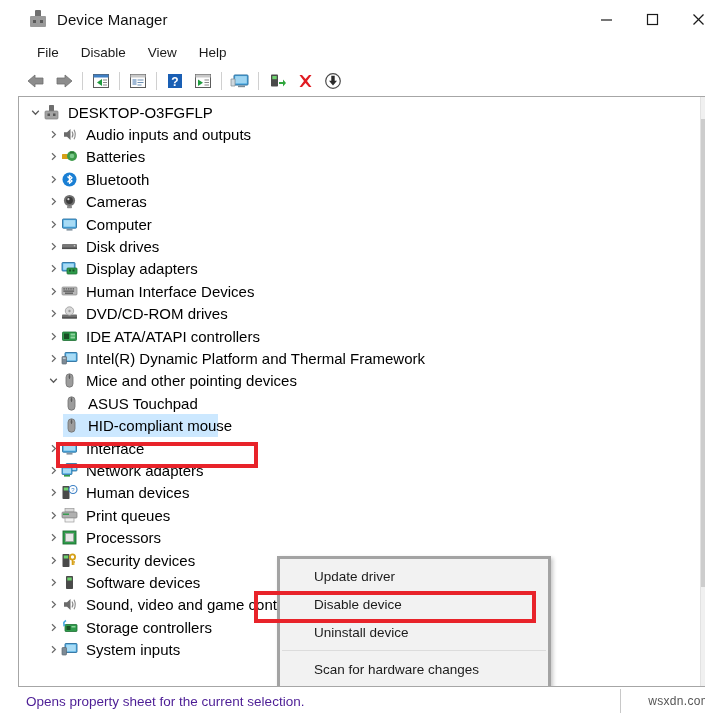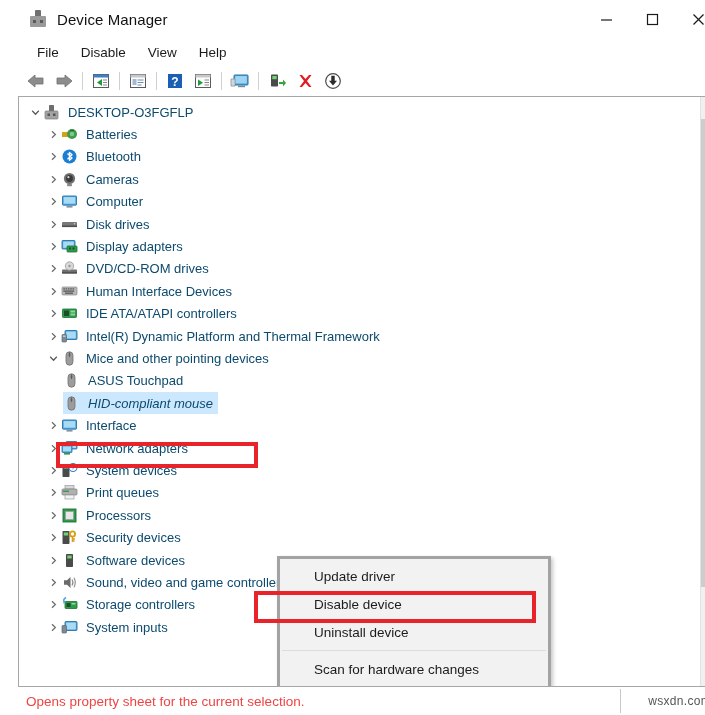--- a/index.html
+++ b/index.html
@@ -161,35 +161,35 @@
   }
   .chev svg { display: block; }
   .ico {
     width: 18px; height: 17px;
     flex: 0 0 18px;
     margin-right: 7px;
     position: relative;
   }
   .ico svg { display: block; }
   .lbl {
-    font-size: 13px;
-    color: #0c4a6e;
+    font-size: 15px;
+    color: #000000;
     line-height: 1;
   }
   .row.selected .sel-bg {
     position: absolute;
     left: 0;
     top: 0;
     height: 22.4px;
     background: #cce8ff;
     z-index: 0;
   }
   .row.selected .chev,
   .row.selected .ico,
-  .row.selected .lbl { position: relative; z-index: 1; font-style: italic; }
+  .row.selected .lbl { position: relative; z-index: 1; }
 
   
   .lvl0 { padding-left: 8px; }
   .lvl1 { padding-left: 26px; }
   .lvl2 { padding-left: 44px; }
 
   
   .scrollbar {
     position: absolute;
     right: 0; top: 0;
@@ -224,21 +224,21 @@
     flex: 0 0 28px;
     display: flex;
     align-items: center;
     border-top: 1px solid #a6a6a6;
     margin: 0 2px;
     background: #ffffff;
     position: relative;
   }
   .status-text {
     font-size: 13.5px;
-    color: #ef4444;
+    color: #4c1d95;
     padding-left: 8px;
   }
   .status-sep {
     position: absolute;
     right: 98px;
     top: 2px; bottom: 2px;
     width: 1px;
     background: #c8c8c8;
   }
   .watermark {
@@ -431,20 +431,35 @@
           <svg width="17" height="17" viewBox="0 0 17 17">
             <rect x="6" y="1" width="5" height="6" rx="0.6" fill="#6e6e6e"></rect>
             <rect x="2" y="7" width="13" height="8" rx="1" fill="#a3a3a3" stroke="#7d7d7d" stroke-width="0.7"></rect>
             <rect x="4.5" y="9.5" width="2.5" height="2.5" fill="#555"></rect>
             <rect x="10" y="9.5" width="2.5" height="2.5" fill="#555"></rect>
           </svg>
         </div>
         <div class="lbl">DESKTOP-O3FGFLP</div>
       </div>
 
+      <div class="row lvl1">
+        <div class="chev">
+          <svg width="9" height="9" viewBox="0 0 9 9">
+              <path d="M3 1.2 L6.4 4.5 L3 7.8" fill="none" stroke="#6b6b6b" stroke-width="1.2"></path>
+            </svg>
+        </div>
+        <div class="ico">
+          <svg width="17" height="17" viewBox="0 0 17 17">
+            <path d="M3 6.2 L6 6.2 L9.5 3 L9.5 14 L6 10.8 L3 10.8 Z" fill="#6b6b6b"></path>
+            <path d="M11 5.5 Q13 8.5 11 11.5" fill="none" stroke="#8a8a8a" stroke-width="1.1"></path>
+            <path d="M13 3.8 Q15.6 8.5 13 13.2" fill="none" stroke="#8a8a8a" stroke-width="1.1"></path>
+          </svg>
+        </div>
+        <div class="lbl">Audio inputs and outputs</div>
+      </div>
 
       <div class="row lvl1">
         <div class="chev">
           <svg width="9" height="9" viewBox="0 0 9 9">
               <path d="M3 1.2 L6.4 4.5 L3 7.8" fill="none" stroke="#6b6b6b" stroke-width="1.2"></path>
             </svg>
         </div>
         <div class="ico">
           <svg width="17" height="17" viewBox="0 0 17 17">
             <rect x="1" y="6" width="6" height="5" rx="0.6" fill="#d6a017"></rect>
@@ -529,37 +544,20 @@
         <div class="ico">
           <svg width="17" height="17" viewBox="0 0 17 17">
             <rect x="1" y="2.5" width="13" height="8.5" rx="0.8" fill="#4aa8e0" stroke="#2d6f9e" stroke-width="0.9"></rect>
             <rect x="2.2" y="3.6" width="10.6" height="6.2" fill="#a8dbf5"></rect>
             <rect x="6" y="8" width="10" height="6" rx="0.8" fill="#2e9b4a" stroke="#1d6f33" stroke-width="0.8"></rect>
             <rect x="8" y="9.5" width="2" height="2" fill="#1a4f26"></rect>
             <rect x="11.5" y="9.5" width="2" height="2" fill="#1a4f26"></rect>
           </svg>
         </div>
         <div class="lbl">Display adapters</div>
-      </div>
-
-      <div class="row lvl1">
-        <div class="chev">
-          <svg width="9" height="9" viewBox="0 0 9 9">
-              <path d="M3 1.2 L6.4 4.5 L3 7.8" fill="none" stroke="#6b6b6b" stroke-width="1.2"></path>
-            </svg>
-        </div>
-        <div class="ico">
-          <svg width="17" height="17" viewBox="0 0 17 17">
-            <rect x="1" y="9.5" width="15" height="4" rx="0.8" fill="#6f6f6f"></rect>
-            <rect x="1" y="12.2" width="15" height="1.3" fill="#4a4a4a"></rect>
-            <circle cx="8.5" cy="6" r="4.2" fill="#d8d8d8" stroke="#9a9a9a" stroke-width="0.8"></circle>
-            <circle cx="8.5" cy="6" r="1.2" fill="#9a9a9a"></circle>
-          </svg>
-        </div>
-        <div class="lbl">DVD/CD-ROM drives</div>
       </div>
 
       <div class="row lvl1">
         <div class="chev">
           <svg width="9" height="9" viewBox="0 0 9 9">
               <path d="M3 1.2 L6.4 4.5 L3 7.8" fill="none" stroke="#6b6b6b" stroke-width="1.2"></path>
             </svg>
         </div>
         <div class="ico">
           <svg width="17" height="17" viewBox="0 0 17 17">
@@ -577,20 +575,37 @@
       </div>
 
       <div class="row lvl1">
         <div class="chev">
           <svg width="9" height="9" viewBox="0 0 9 9">
               <path d="M3 1.2 L6.4 4.5 L3 7.8" fill="none" stroke="#6b6b6b" stroke-width="1.2"></path>
             </svg>
         </div>
         <div class="ico">
           <svg width="17" height="17" viewBox="0 0 17 17">
+            <rect x="1" y="9.5" width="15" height="4" rx="0.8" fill="#6f6f6f"></rect>
+            <rect x="1" y="12.2" width="15" height="1.3" fill="#4a4a4a"></rect>
+            <circle cx="8.5" cy="6" r="4.2" fill="#d8d8d8" stroke="#9a9a9a" stroke-width="0.8"></circle>
+            <circle cx="8.5" cy="6" r="1.2" fill="#9a9a9a"></circle>
+          </svg>
+        </div>
+        <div class="lbl">DVD/CD-ROM drives</div>
+      </div>
+
+      <div class="row lvl1">
+        <div class="chev">
+          <svg width="9" height="9" viewBox="0 0 9 9">
+              <path d="M3 1.2 L6.4 4.5 L3 7.8" fill="none" stroke="#6b6b6b" stroke-width="1.2"></path>
+            </svg>
+        </div>
+        <div class="ico">
+          <svg width="17" height="17" viewBox="0 0 17 17">
             <rect x="1.5" y="4" width="14" height="8.5" rx="0.8" fill="#2e9b4a" stroke="#1d6f33" stroke-width="0.8"></rect>
             <rect x="3" y="5.5" width="5" height="5.5" fill="#1a4f26"></rect>
             <rect x="9.5" y="5.5" width="4.5" height="2" fill="#8fd6a0"></rect>
             <rect x="9.5" y="8.5" width="4.5" height="2" fill="#8fd6a0"></rect>
           </svg>
         </div>
         <div class="lbl">IDE ATA/ATAPI controllers</div>
       </div>
 
       <div class="row lvl1">
@@ -691,21 +706,21 @@
             </svg>
         </div>
         <div class="ico">
           <svg width="17" height="17" viewBox="0 0 17 17">
             <rect x="1.5" y="2" width="7" height="13" rx="0.8" fill="#4a4a4a"></rect>
             <rect x="2.8" y="3.5" width="4.4" height="3" fill="#6fd36f"></rect>
             <circle cx="12" cy="5.5" r="4" fill="#ffffff" stroke="#3b7fc4" stroke-width="1.1"></circle>
             <text x="12" y="8" font-family="Liberation Sans, sans-serif" font-size="6" fill="#3b7fc4" text-anchor="middle">?</text>
           </svg>
         </div>
-        <div class="lbl">System devices</div>
+        <div class="lbl">Human devices</div>
       </div>
 
       <div class="row lvl1">
         <div class="chev">
           <svg width="9" height="9" viewBox="0 0 9 9">
               <path d="M3 1.2 L6.4 4.5 L3 7.8" fill="none" stroke="#6b6b6b" stroke-width="1.2"></path>
             </svg>
         </div>
         <div class="ico">
           <svg width="17" height="17" viewBox="0 0 17 17">

